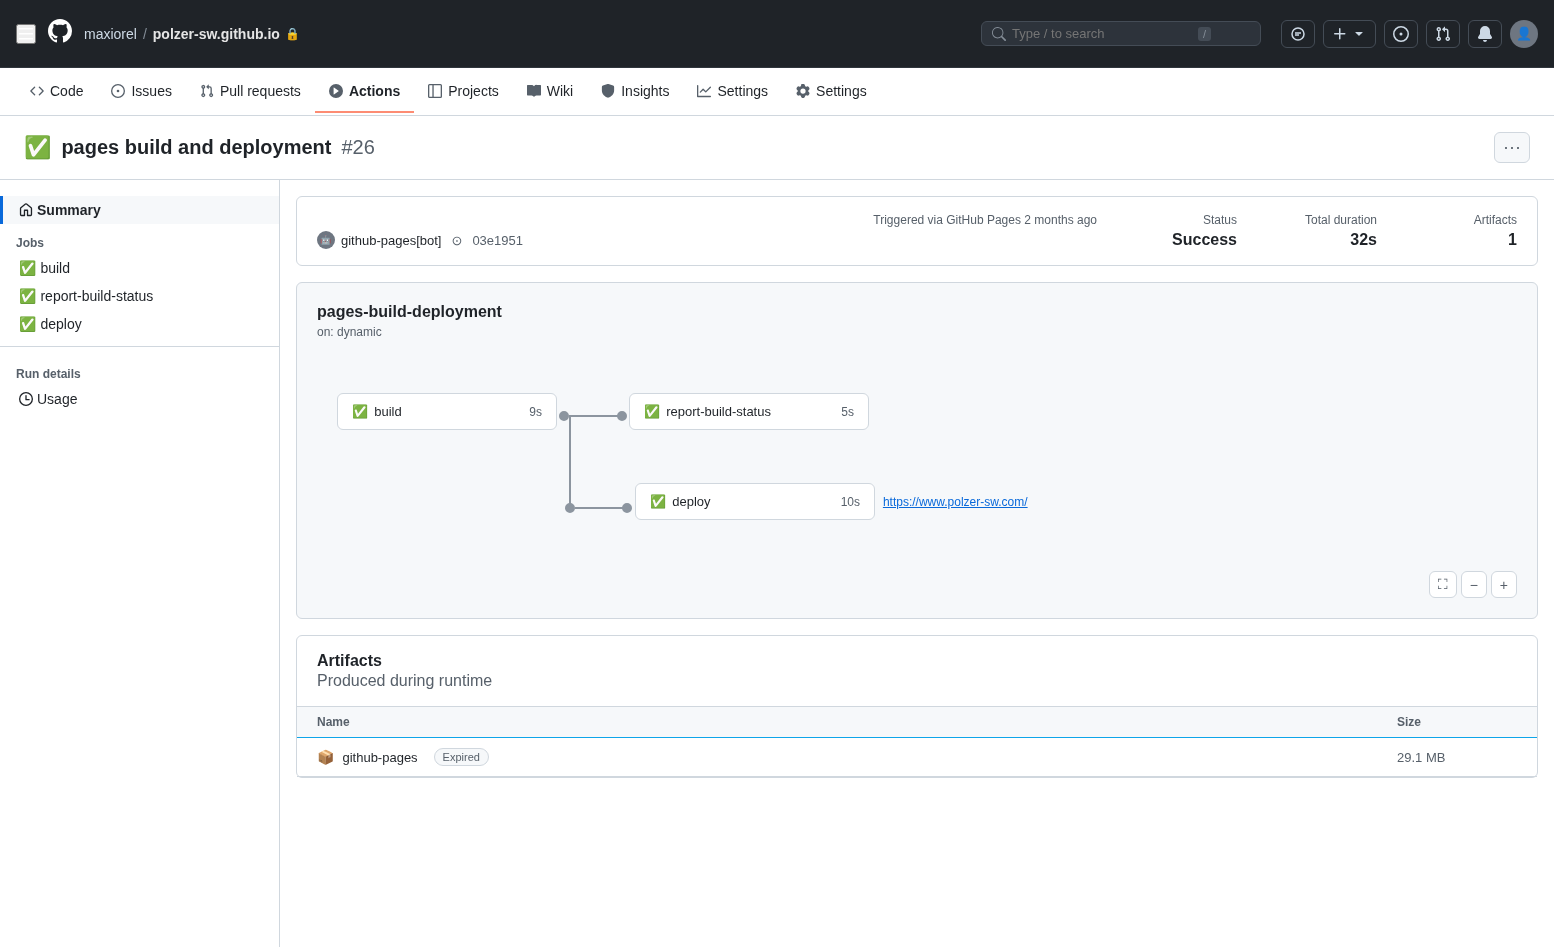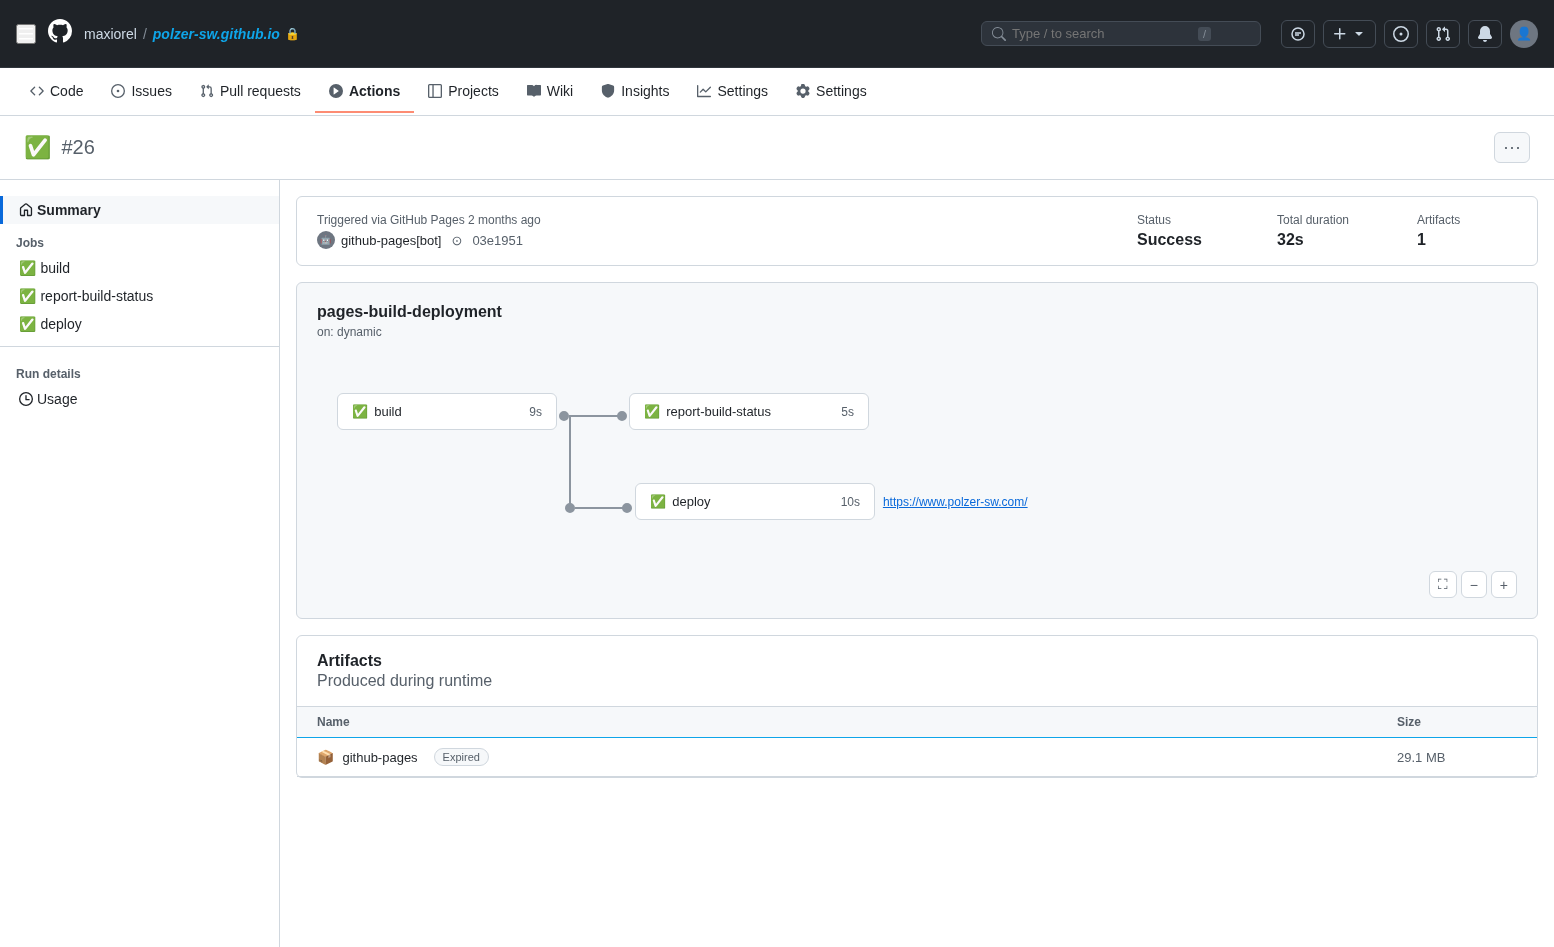--- a/index.html
+++ b/index.html
@@ -8,21 +8,21 @@
     
     .top-nav {
       display: flex; align-items: center; gap: 12px;
       padding: 8px 16px; background: #1f2328; color: #fff;
       height: 68px; border-bottom: 1px solid #30363d;
     }
     .hamburger { color: #fff; cursor: pointer; font-size: 16px; display: flex; align-items: center; }
     .github-logo { color: #fff; font-size: 22px; cursor: pointer; }
     .repo-path { color: #fff; display: flex; align-items: center; gap: 6px; font-size: 14px; }
     .repo-path .sep { color: #848d97; }
-    .repo-path .repo-name { font-weight: 600; color: #0ea5e9; font-style: italic; }
+    .repo-path .repo-name { font-weight: 600; color: #e5e5e5; }
     .lock-icon { color: #848d97; font-size: 12px; }
     .search-bar {
       margin-left: auto; display: flex; align-items: center;
       background: #2d333b; border: 1px solid #444c56; border-radius: 6px;
       padding: 4px 10px; gap: 6px; color: #848d97; min-width: 280px;
     }
     .search-bar input { background: transparent; border: none; outline: none; color: #cdd9e5; font-size: 13px; width: 180px; }
     .search-kbd { background: #444c56; border-radius: 3px; padding: 1px 5px; font-size: 11px; color: #848d97; }
     .nav-actions { display: flex; align-items: center; gap: 8px; margin-left: 8px; }
     .nav-icon-btn {
@@ -73,21 +73,21 @@
     .sidebar-section-label { padding: 12px 16px 4px; font-size: 12px; font-weight: 600; color: #57606a; text-transform: none; }
     .sidebar-divider { height: 1px; background: #d0d7de; margin: 8px 0; }
     .green-check { color: #1a7f37; font-size: 14px; }
 
     
     .content-area { flex: 1; padding: 0; }
 
     
     .info-card {
       margin: 16px; padding: 16px 20px; border: 1px solid #d0d7de; border-radius: 6px; background: #fff;
-      display: flex; gap: 40px; align-items: flex-start;
+      display: flex; gap: 40px; align-items: flex-start; text-align: right;
     }
     .trigger-info { flex: 1; }
     .trigger-label { font-size: 12px; color: #57606a; margin-bottom: 4px; }
     .trigger-actor { display: flex; align-items: center; gap: 6px; font-size: 13px; }
     .actor-avatar { width: 18px; height: 18px; border-radius: 50%; background: #6e7681; display: flex; align-items: center; justify-content: center; font-size: 9px; color: #fff; }
     .commit-hash { color: #57606a; font-size: 13px; }
     .commit-arrow { color: #57606a; margin: 0 2px; }
     .info-stat { min-width: 100px; }
     .info-stat-label { font-size: 12px; color: #57606a; margin-bottom: 4px; }
     .info-stat-value { font-size: 16px; font-weight: 600; }
@@ -246,20 +246,21 @@
     <svg width="14" height="14" viewBox="0 0 16 16" fill="currentColor" class="tab-icon">
         <path d="M8 0a8.2 8.2 0 0 1 .701.031C9.444.095 9.99.645 10.16 1.29l.288 1.107c.018.066.079.158.212.224.231.114.454.243.668.386.123.082.233.09.299.071l1.103-.303c.644-.176 1.392.021 1.82.63.27.385.506.792.704 1.218.315.675.111 1.422-.364 1.891l-.814.806c-.049.048-.098.147-.088.294.016.257.016.515 0 .772-.01.147.038.246.088.294l.814.806c.475.469.679 1.216.364 1.891a7.977 7.977 0 0 1-.704 1.217c-.428.61-1.176.807-1.82.63l-1.102-.302c-.067-.019-.177-.011-.3.071a5.909 5.909 0 0 1-.668.386c-.133.066-.194.158-.211.224l-.29 1.106c-.168.646-.715 1.196-1.458 1.26a8.006 8.006 0 0 1-1.402 0c-.743-.064-1.289-.614-1.458-1.26l-.289-1.106c-.018-.066-.079-.158-.212-.224a5.738 5.738 0 0 1-.668-.386c-.123-.082-.233-.09-.299-.071l-1.103.303c-.644.176-1.392-.021-1.82-.63a8.12 8.12 0 0 1-.704-1.218c-.315-.675-.111-1.422.363-1.891l.815-.806c.05-.048.098-.147.088-.294a6.214 6.214 0 0 1 0-.772c.01-.147-.038-.246-.088-.294l-.815-.806C.635 6.045.431 5.298.746 4.623a7.92 7.92 0 0 1 .704-1.217c.428-.61 1.176-.807 1.82-.63l1.102.302c.067.019.177.011.3-.071.214-.143.437-.272.668-.386.133-.066.194-.158.211-.224l.29-1.106C5.717.645 6.264.095 7.007.031A8.2 8.2 0 0 1 8 0zm0 5a3 3 0 1 0 0 6 3 3 0 0 0 0-6z"></path>
       </svg>
     Settings
   </div>
 </div>
 
 <div class="page-header">
   <div class="page-title-row">
     <span style="color:#1a7f37; font-size:22px;">✅</span>
+    <h1 class="page-title">pages build and deployment</h1>
     <span class="run-number">#26</span>
   </div>
   <button class="more-btn">···</button>
 </div>
 
 <div class="main-wrapper">
 
   <aside class="sidebar">
     <div class="sidebar-item active">
       <svg width="14" height="14" viewBox="0 0 16 16" fill="currentColor">

